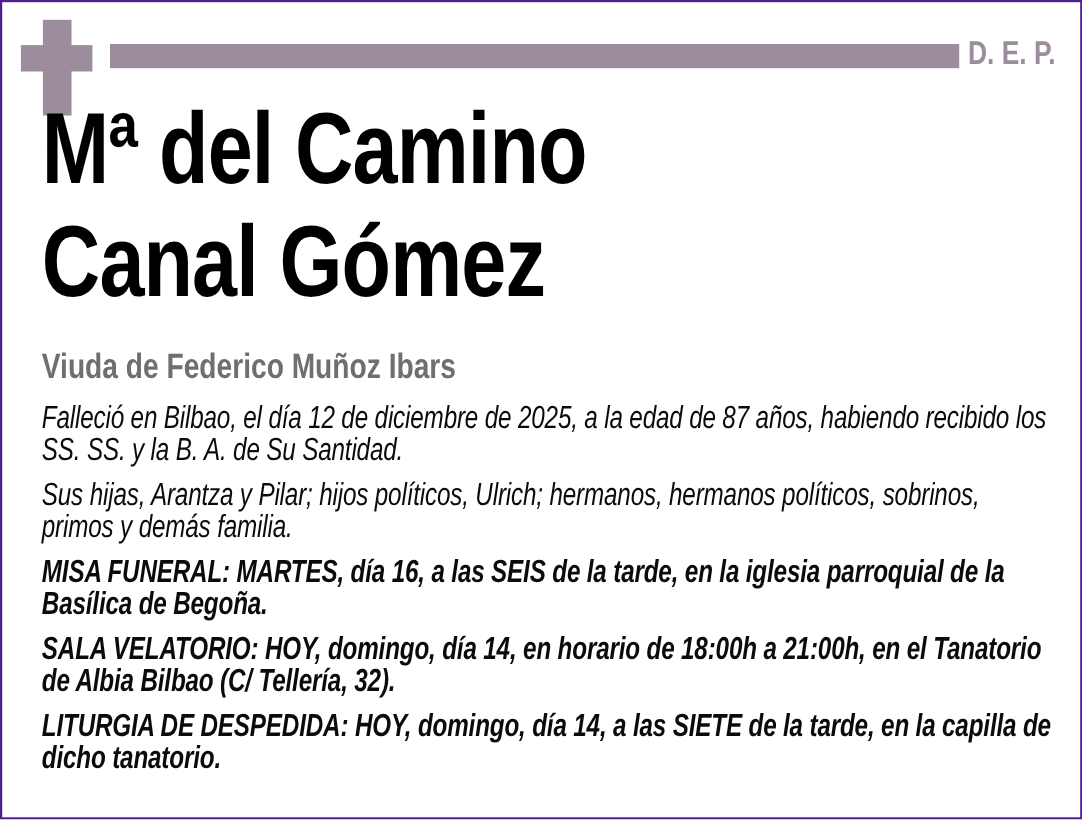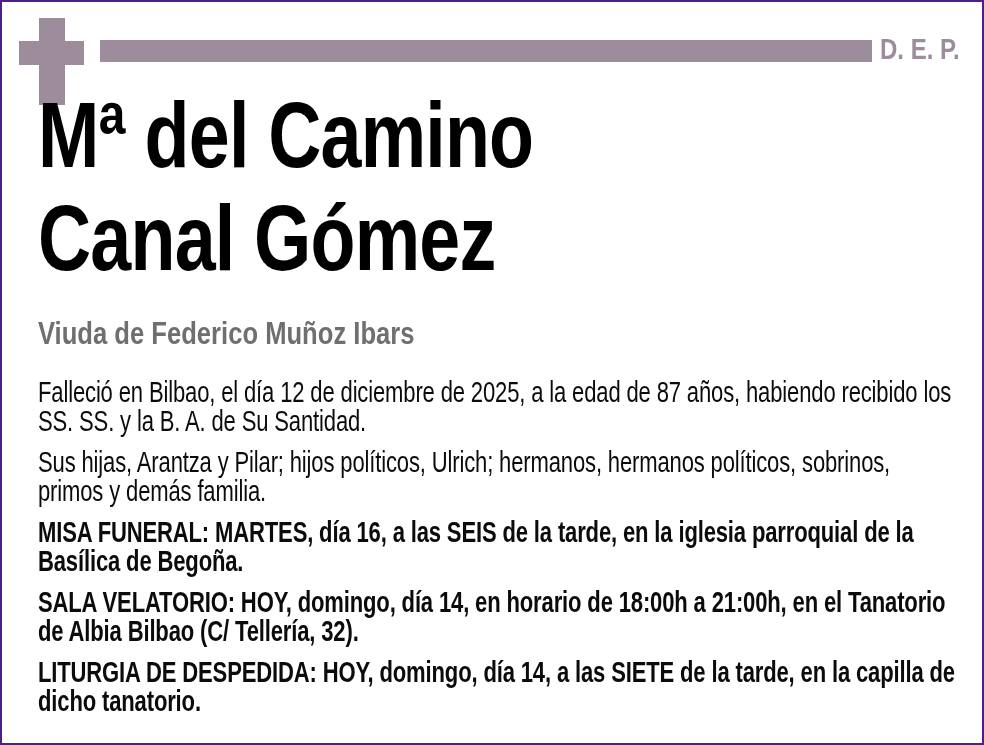--- a/index.html
+++ b/index.html
@@ -75,21 +75,22 @@
     margin: 0;
   }
   .subtitle {
     margin-top: 26px;
     font-size: 32px;
     font-weight: bold;
     line-height: 34px;
     color: #6f6f6f;
   }
   .body-block {
-    margin-top: 28px;
+    margin-top: 16px;
+    font-style: italic;
   }
   .para {
     font-size: 29px;
     line-height: 29px;
     letter-spacing: -0.2px;
     margin: 0 0 12px 0;
     color: #0b0b0b;
   }
   .para.bold {
     font-weight: bold;

